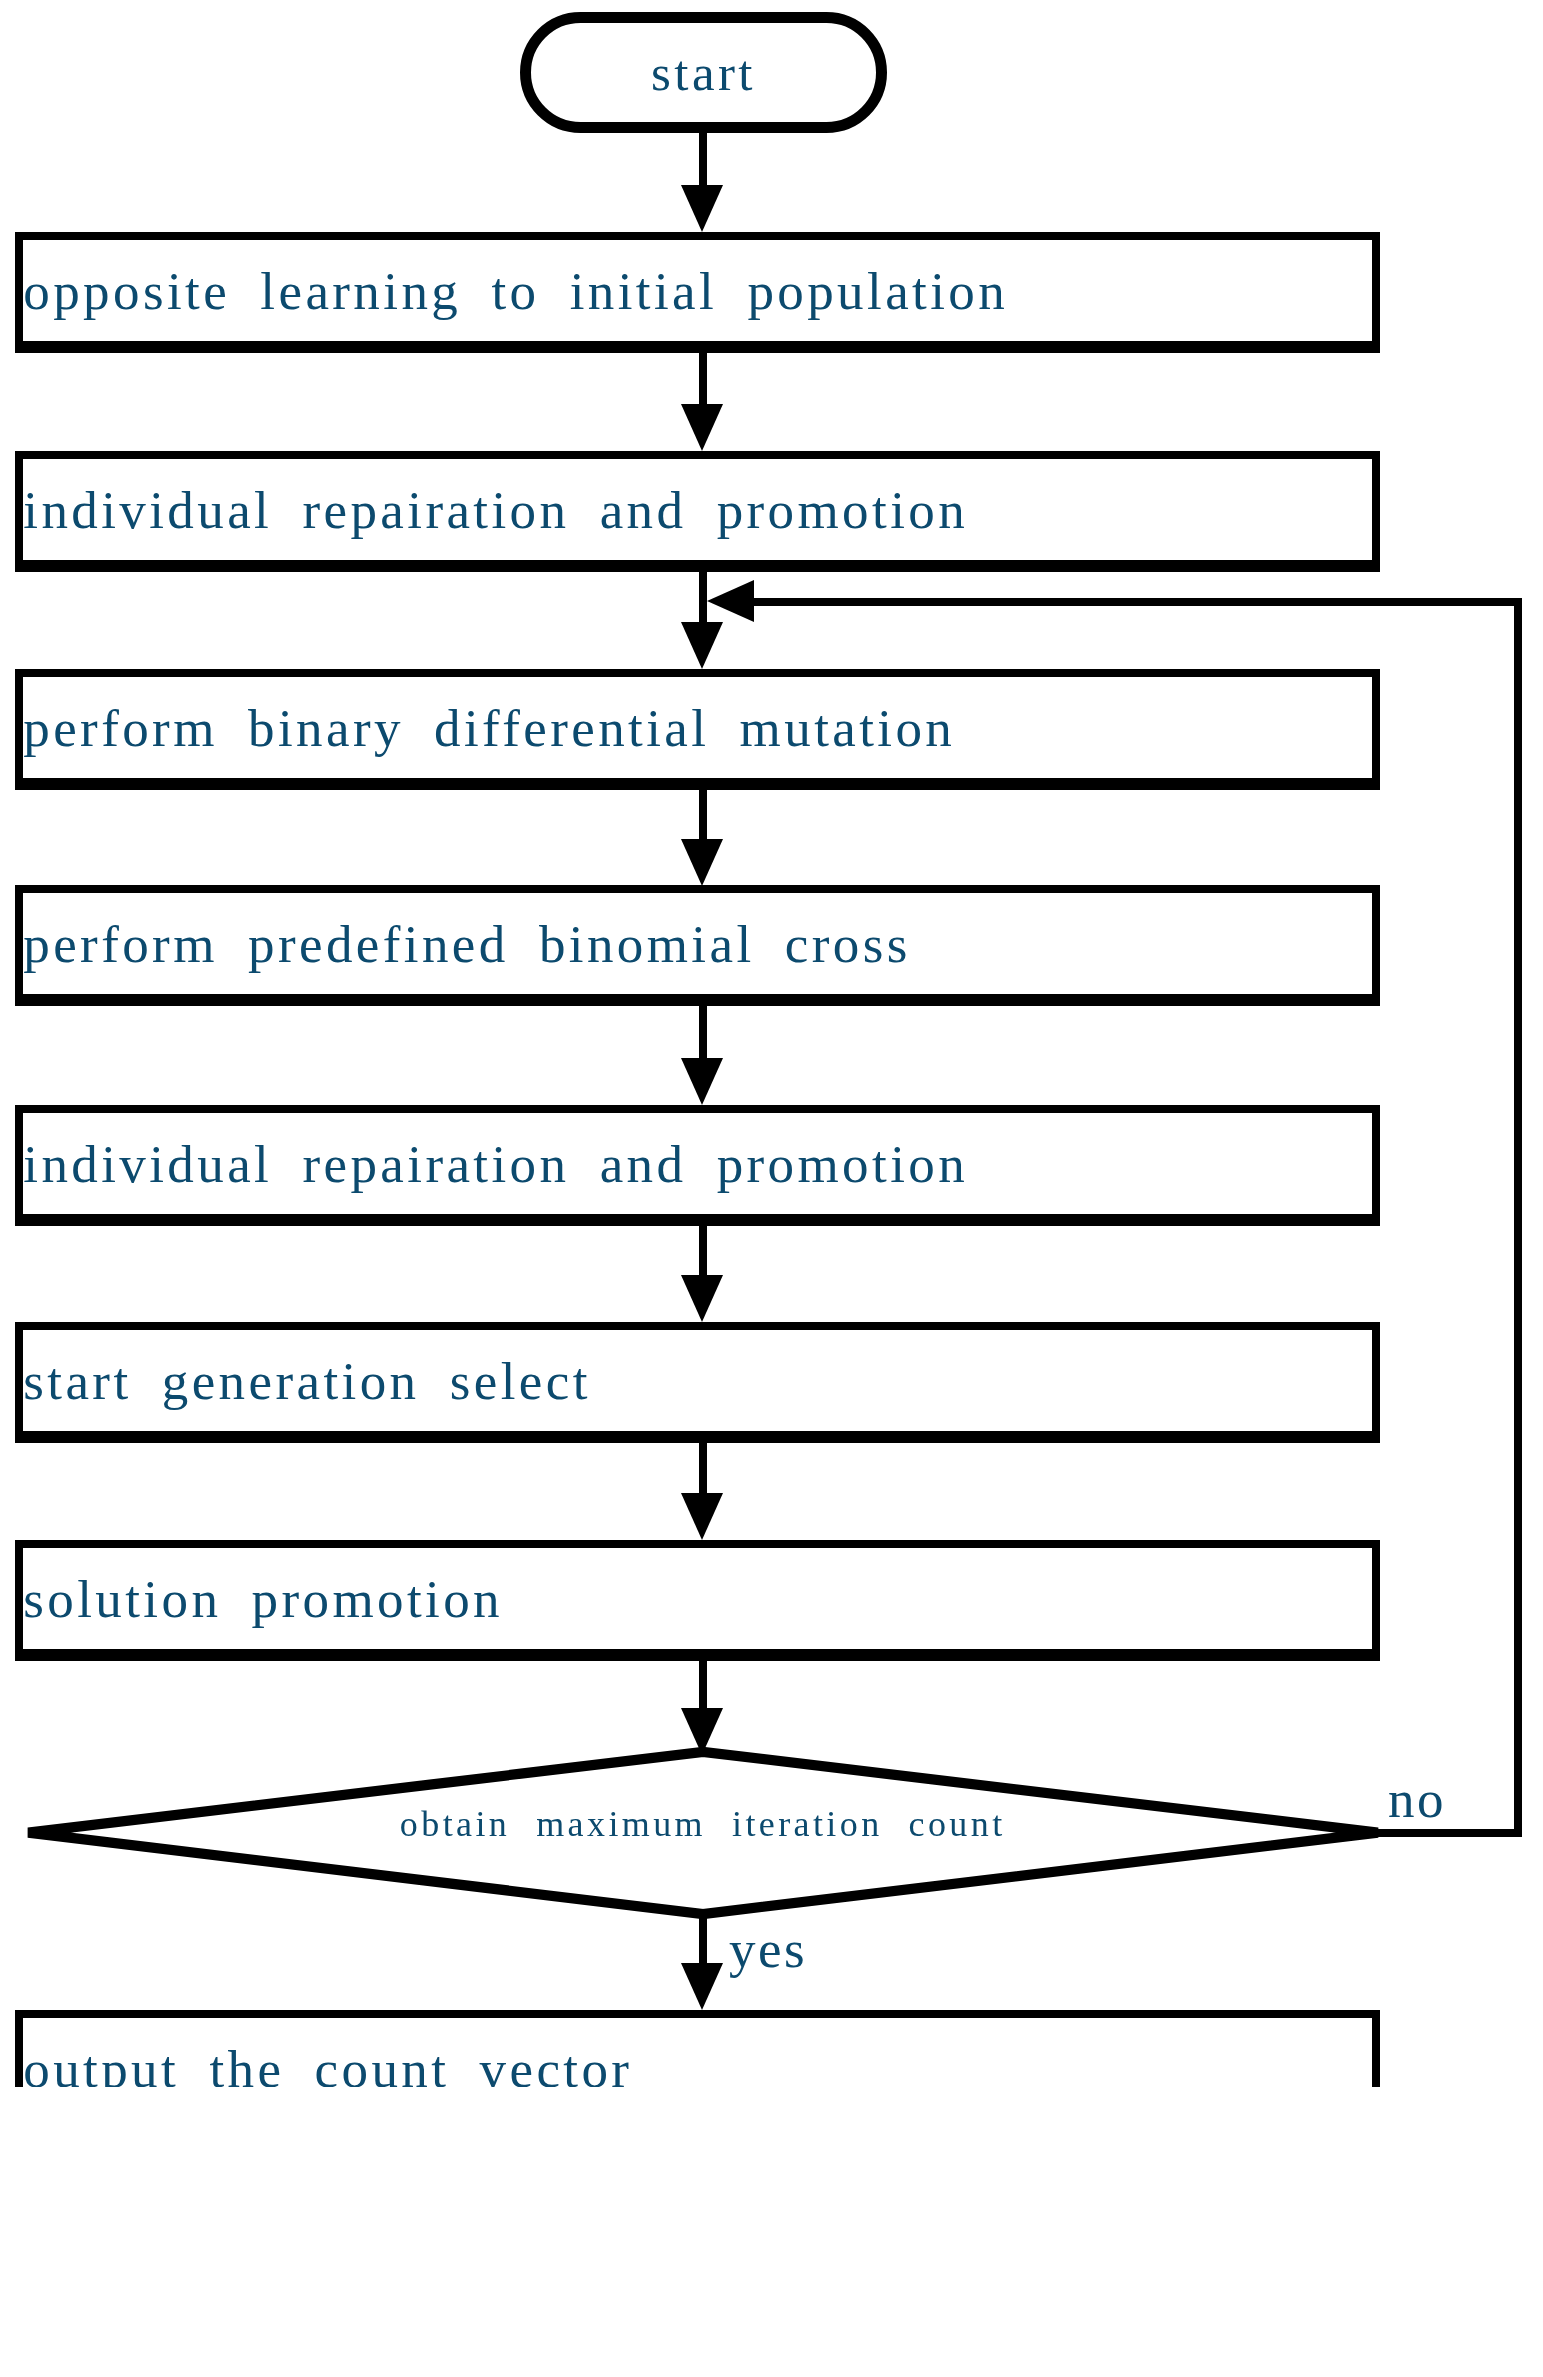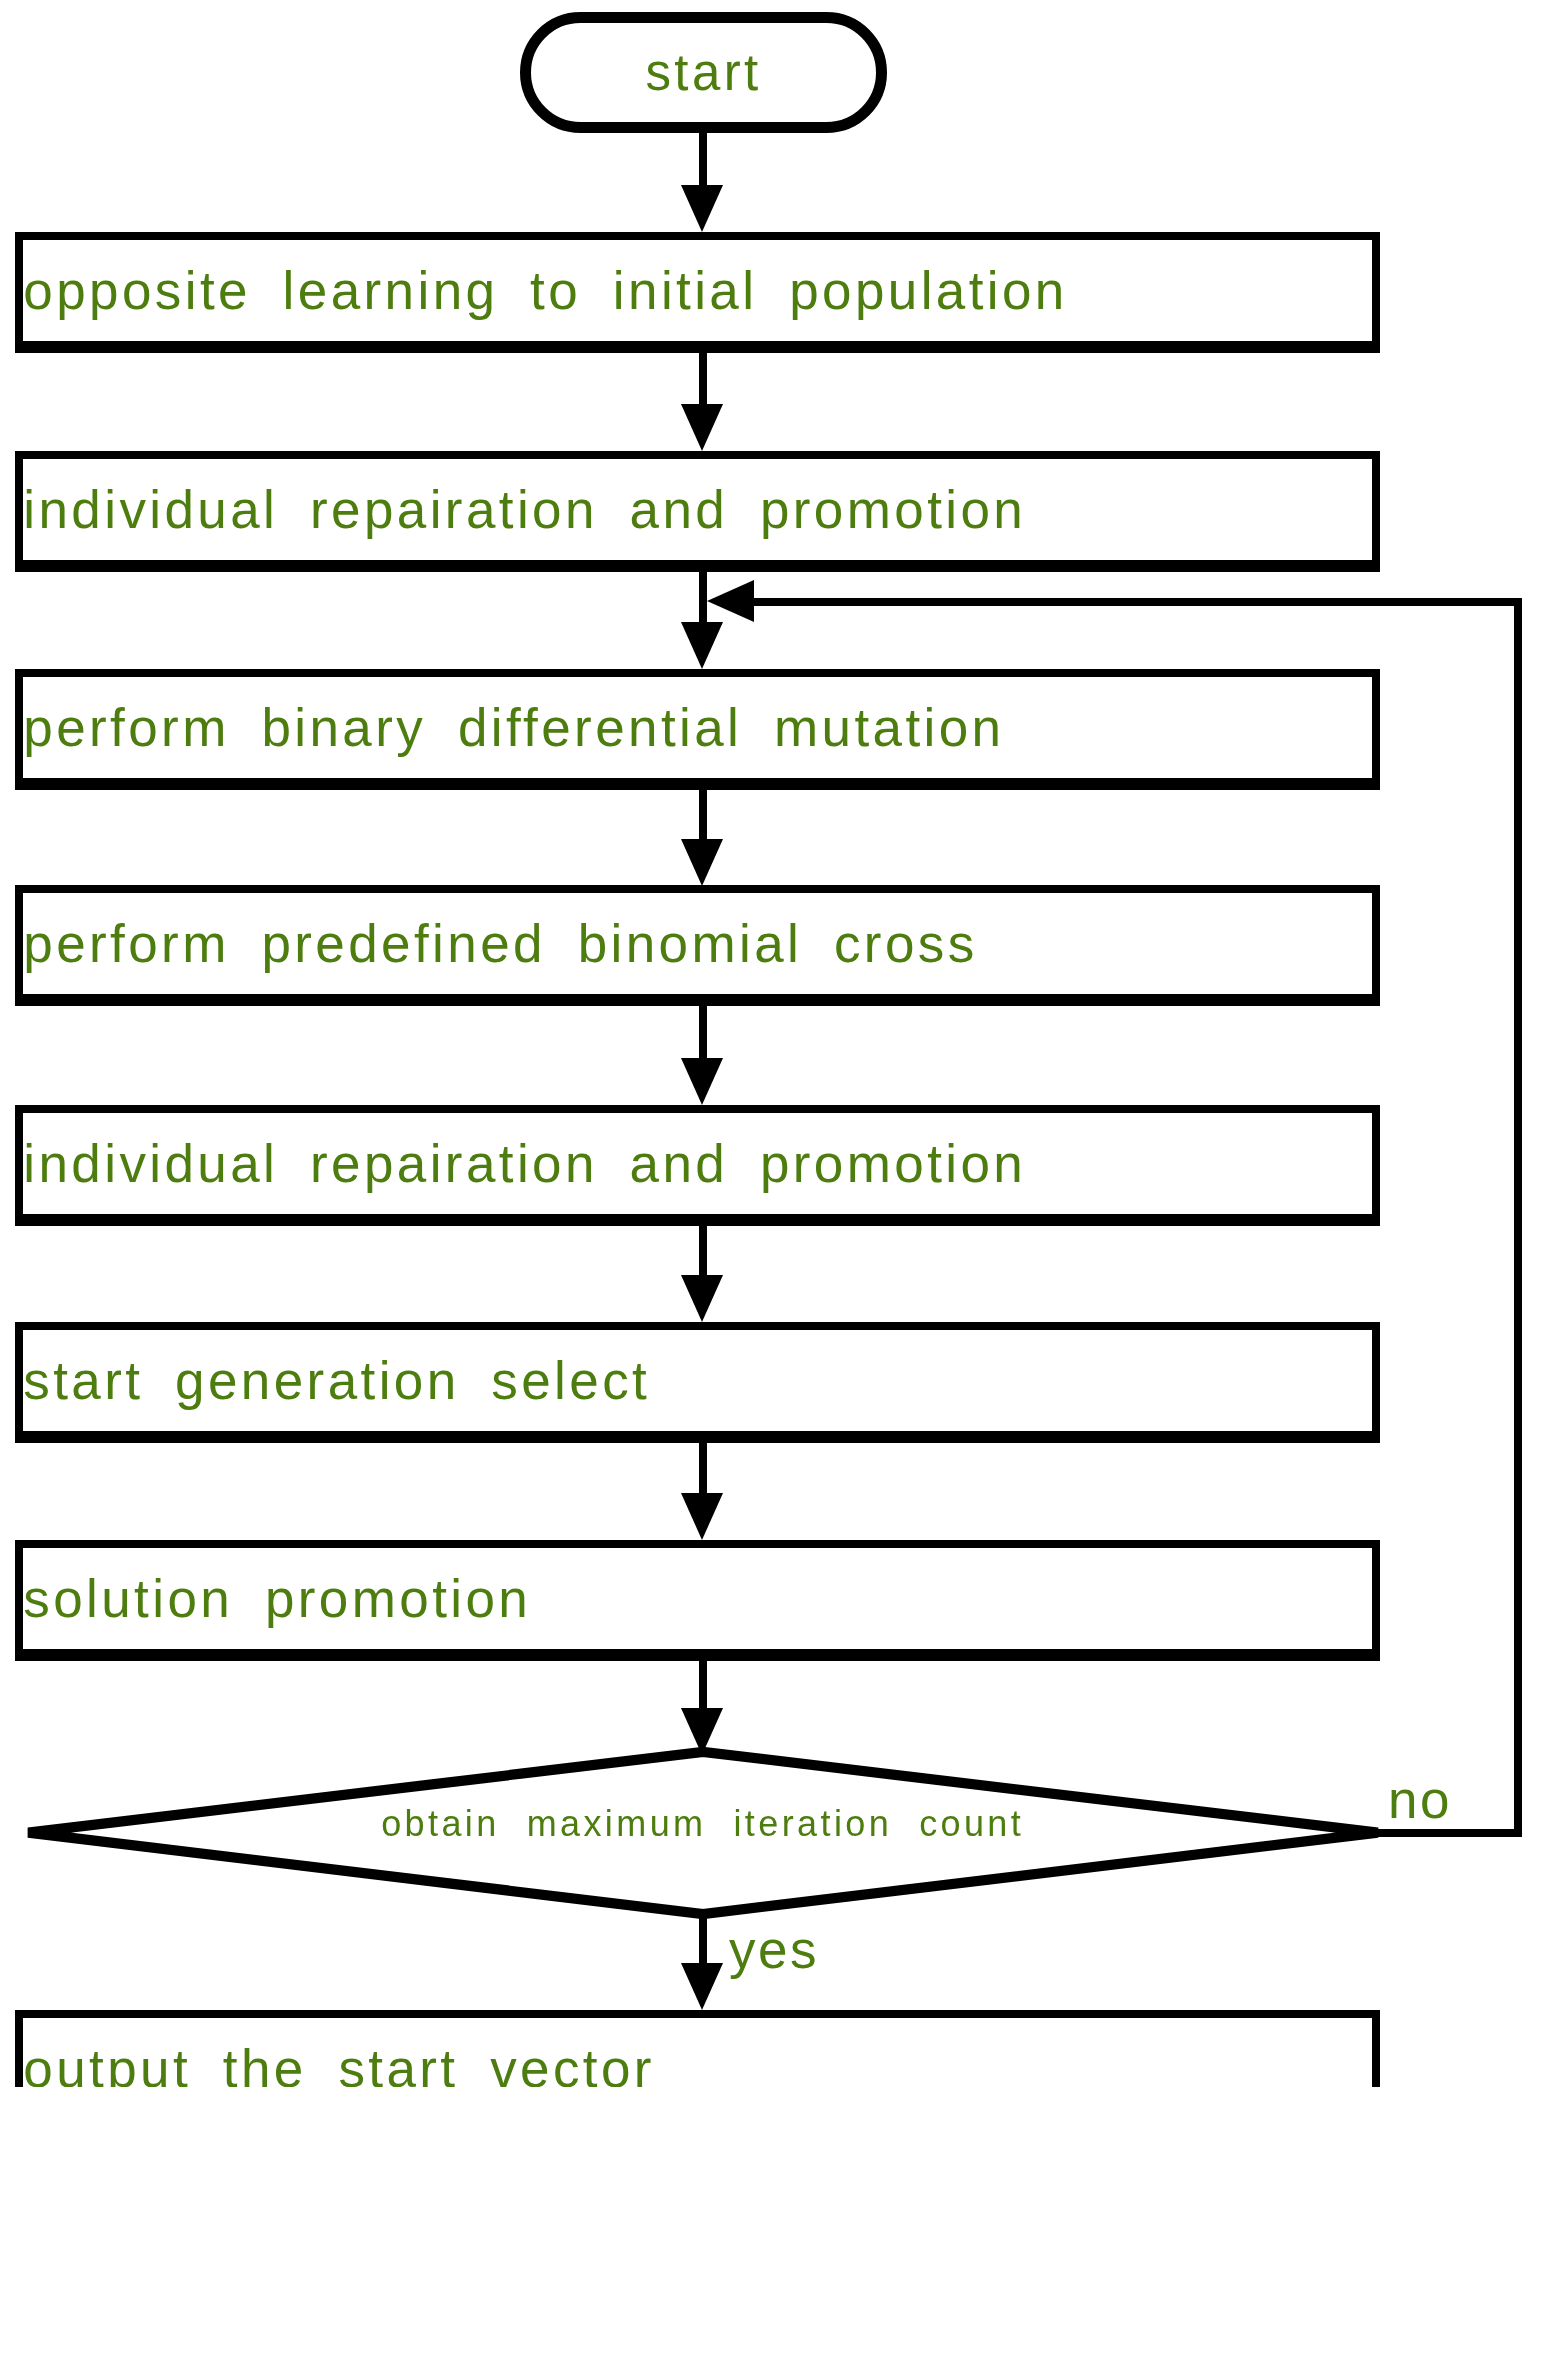--- a/index.html
+++ b/index.html
@@ -5,22 +5,22 @@
   html, body {
     margin: 0;
     padding: 0;
     background: #ffffff;
   }
   #canvas {
     position: relative;
     width: 1543px;
     height: 2087px;
     background: #ffffff;
-    font-family: Liberation Sans, sans-serif;
-    color: #4d7c0f;
+    font-family: Liberation Serif, serif;
+    color: #0c4a6e;
     overflow: hidden;
   }
   .process {
     position: absolute;
     left: 15.3px;
     width: 1365px;
     height: 121px;
     box-sizing: border-box;
     border: 8.5px solid #000;
     border-bottom-width: 12px;
@@ -170,21 +170,21 @@
   </div>
   <div class="decision-text">obtain maximum iteration count</div>
 
   <div class="edge-label" style="left:1388px; top:1769px;">no</div>
 
   <div class="vline" style="left:699px; top:1914px; height:72px;"></div>
   <div class="arrow-down" style="left:681px; top:1963px;"></div>
   <div class="edge-label" style="left:729px; top:1919px;">yes</div>
 
   <div class="process" style="top:2010px;">
-    <span>output the start vector</span>
+    <span>output the count vector</span>
   </div>
 
   <div class="vline" style="left:699px; top:2127px; height:78px;"></div>
   <div class="arrow-down" style="left:681px; top:2182px;"></div>
 
 
 </div>
 
 
 </body></html>

